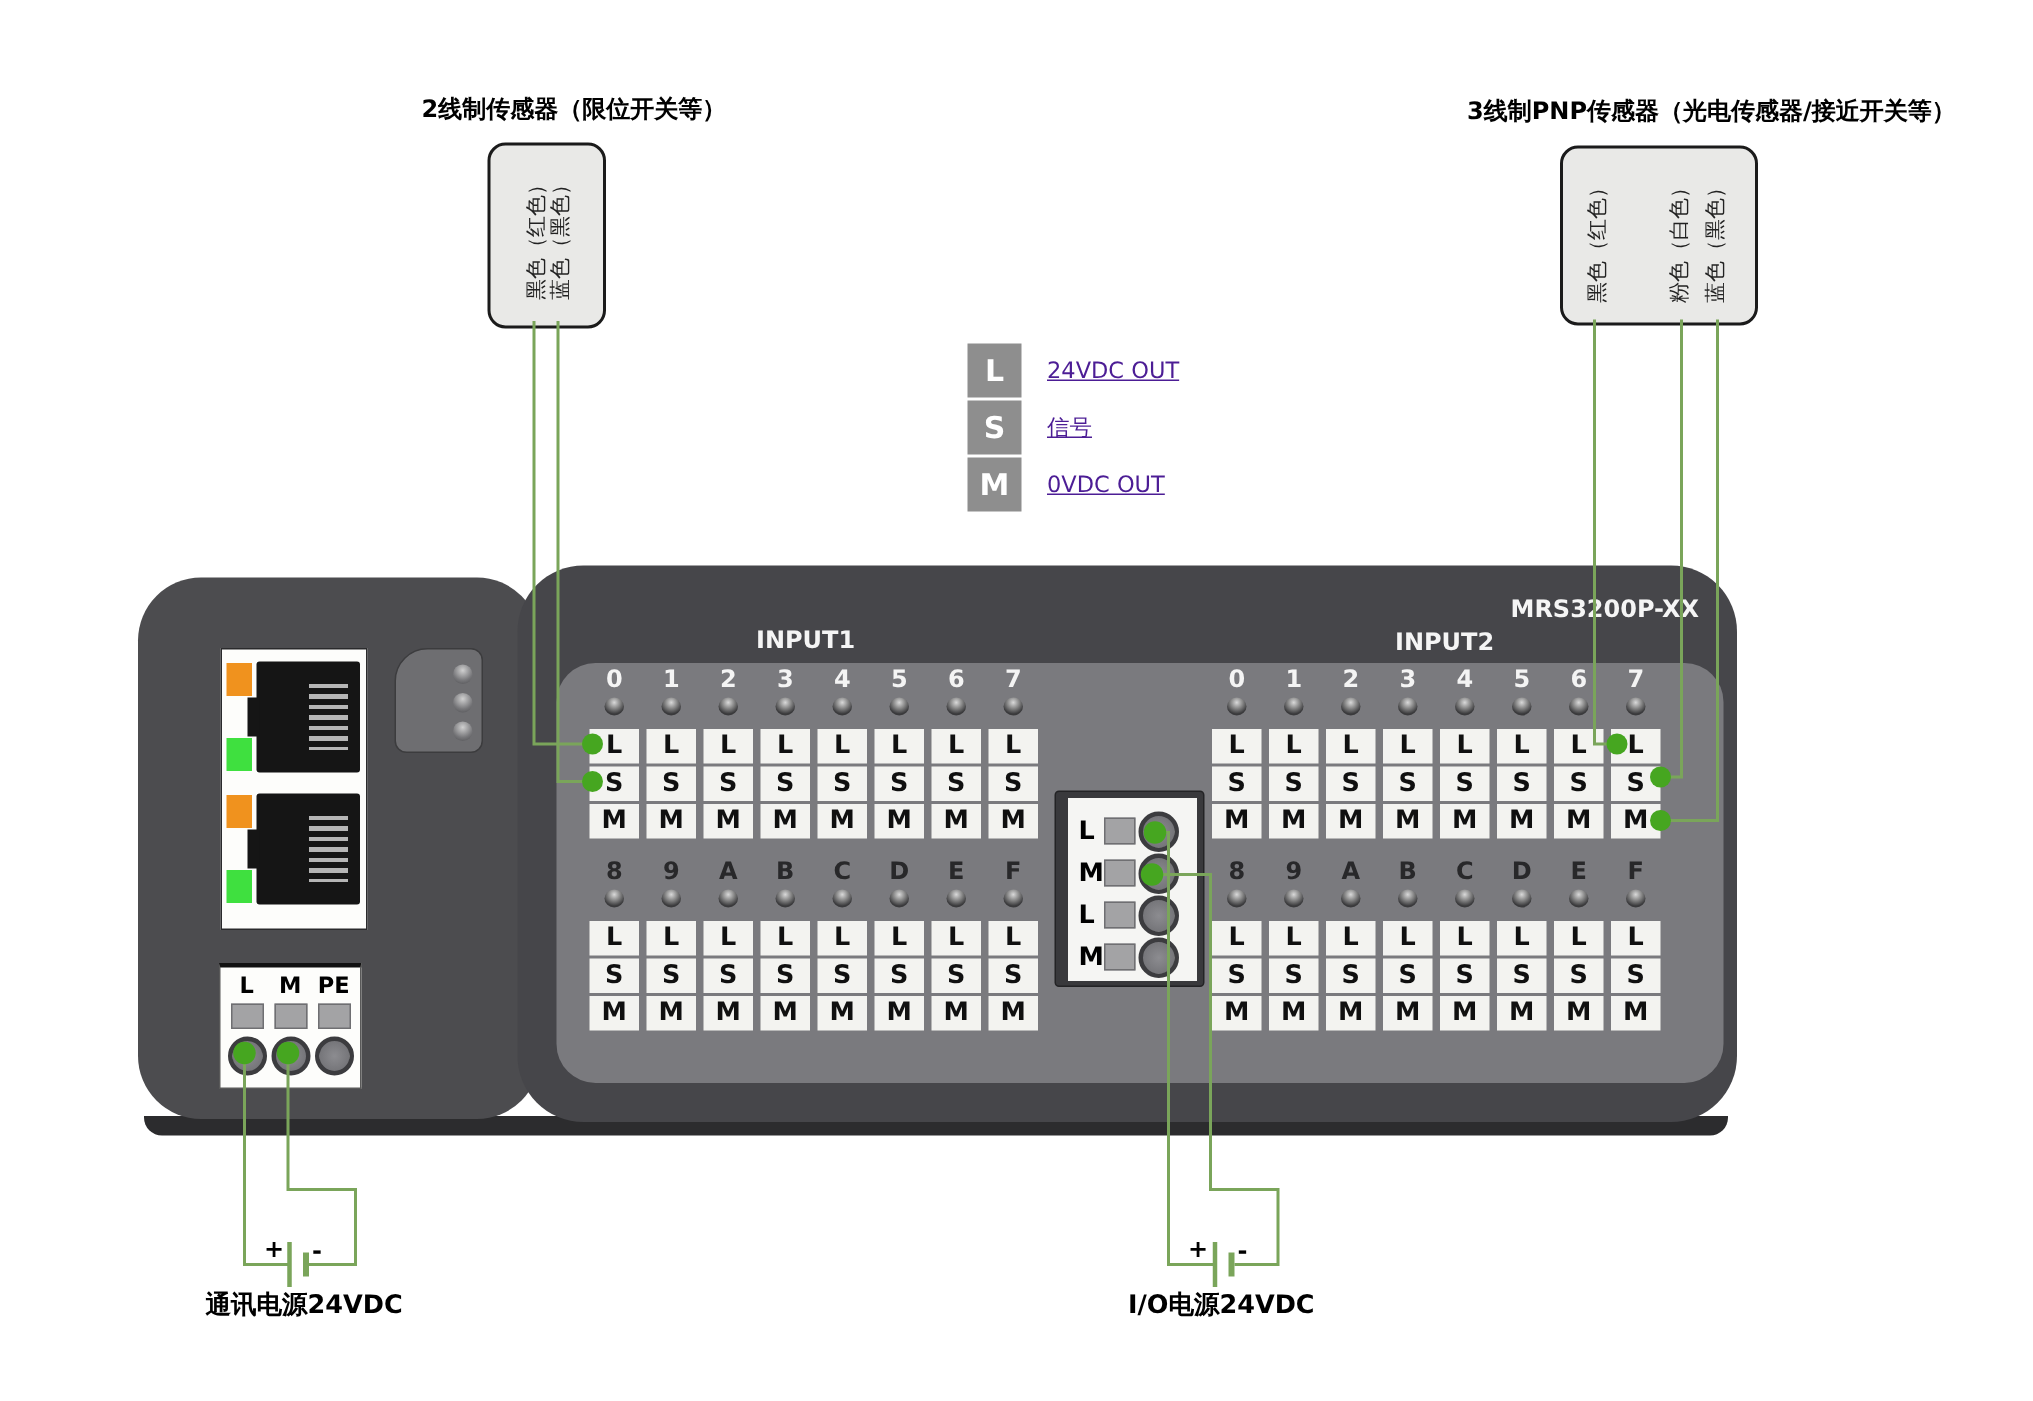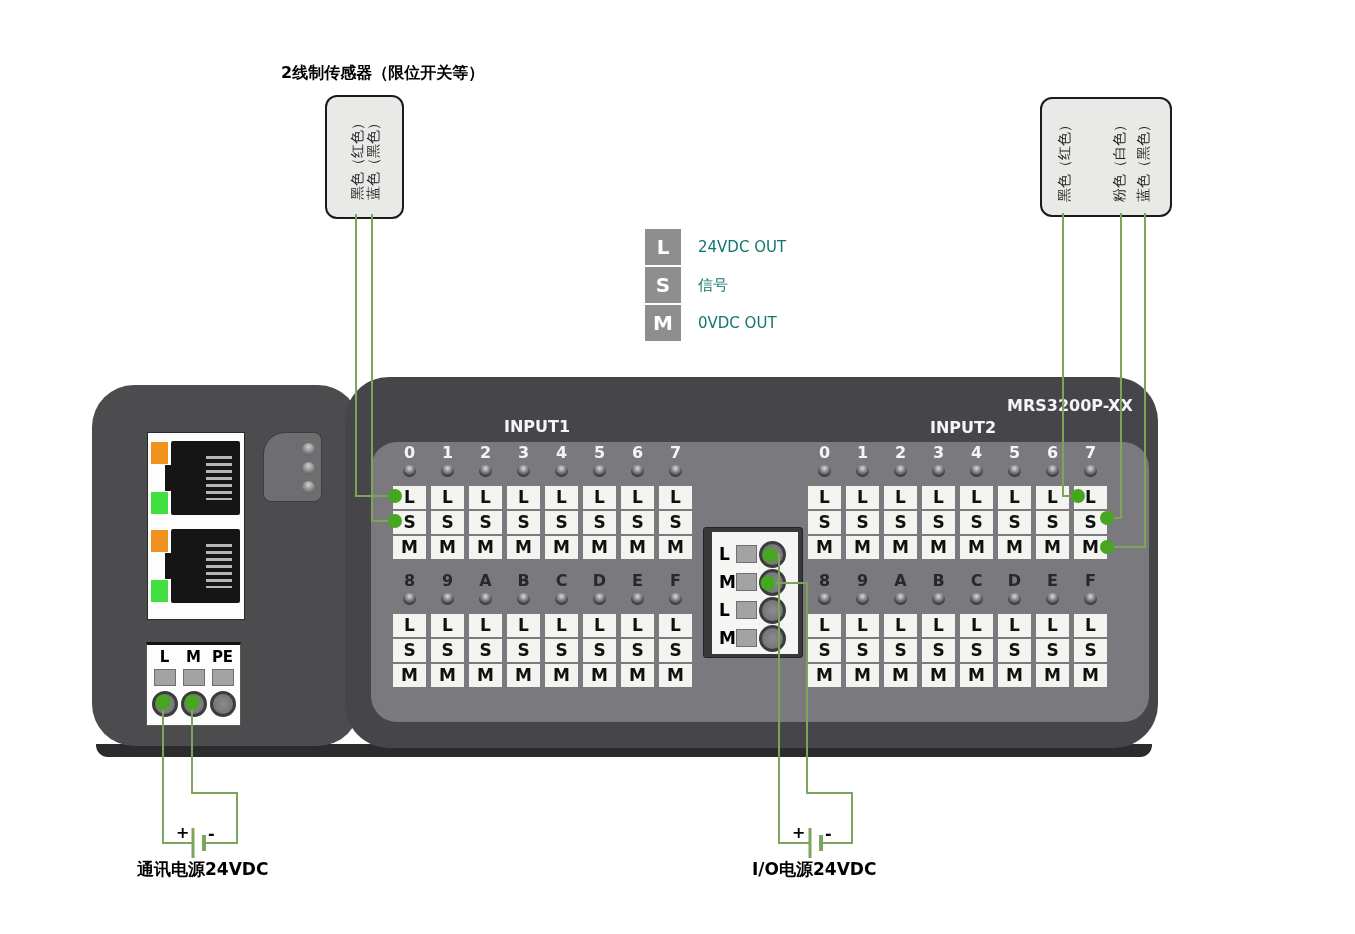--- a/index.html
+++ b/index.html
@@ -14,21 +14,21 @@
   .sensor-box{position:absolute;background:#e9e9e7;border:2px solid #1b1b1b;border-radius:12px;z-index:5;}
   .vcell{position:absolute;width:16px;height:104px;top:8px;}
   .vcell>span{position:absolute;width:112px;left:-48px;top:44px;transform:rotate(-90deg);
               text-align:center;font-size:14px;color:#222;white-space:nowrap;display:block;}
 
   
   #legend{position:absolute;left:645px;top:229px;z-index:4;}
   .legend-item{display:flex;align-items:center;margin-bottom:2px;}
   .legend-key{width:36px;height:36px;background:var(--legend,#8e8e8e);color:#fff;font-size:20px;
               font-weight:bold;display:flex;align-items:center;justify-content:center;}
-  .legend-label{margin-left:17px;font-size:15px;color:#0f766e;white-space:nowrap;}
+  .legend-label{margin-left:17px;font-size:15px;color:#4c1d95;white-space:nowrap;text-decoration:underline;}
 
   
   #device-shadow{left:96px;top:744px;width:1056px;height:13px;background:#2c2c2e;border-radius:0 0 12px 12px;z-index:0;}
   #device-left{left:92px;top:385px;width:268px;height:361px;background:#4c4c4f;border-radius:42px;z-index:1;}
   #faceplate{left:345px;top:377px;width:813px;height:371px;background:#46464a;border-radius:44px;z-index:2;}
   #inner-panel{left:371px;top:442px;width:778px;height:280px;background:#7a7a7e;border-radius:26px;z-index:3;}
 
   .face-label{position:absolute;color:#f5f5f5;font-weight:bold;font-size:16px;z-index:4;white-space:nowrap;}
 
   
@@ -87,20 +87,21 @@
   .wire{fill:none;stroke:var(--wire,#7aa55a);stroke-width:2;}
   .plate{stroke:var(--wire,#7aa55a);}
   .dot{fill:var(--dot,#46a620);}
 </style>
 </head>
 <body>
 
 <div id="canvas">
 
   <div class="sensor-title" style="left:281px;top:63px;">2线制传感器（限位开关等）</div>
+  <div class="sensor-title" style="left:978px;top:64px;">3线制PNP传感器（光电传感器/接近开关等）</div>
 
   <div class="sensor-box" id="s2box" style="left:325px;top:95px;width:75px;height:120px;">
       <div class="vcell" style="left: 23px;">
         <span>黑色（红色）</span>
       </div>
       <div class="vcell" style="left: 39px;">
         <span>蓝色（黑色）</span>
       </div>
     </div>
   <div class="sensor-box" id="s3box" style="left:1040px;top:97px;width:128px;height:116px;">

